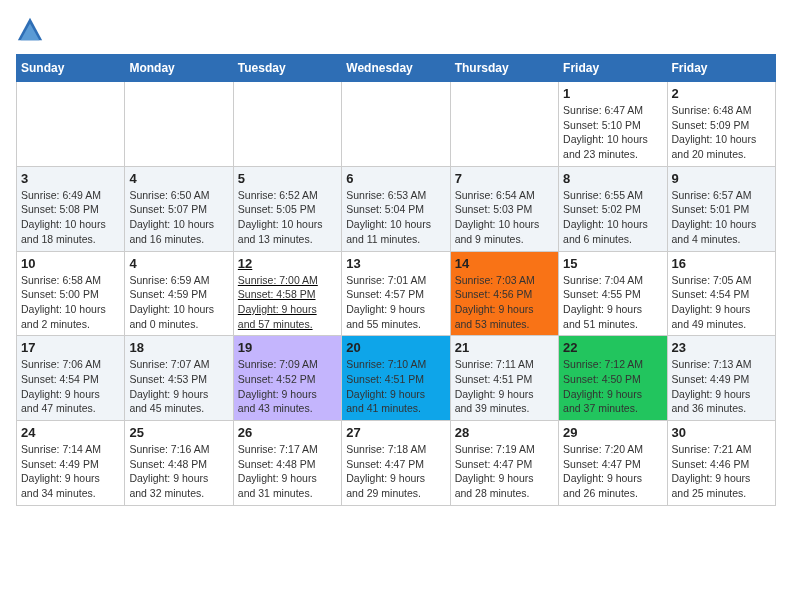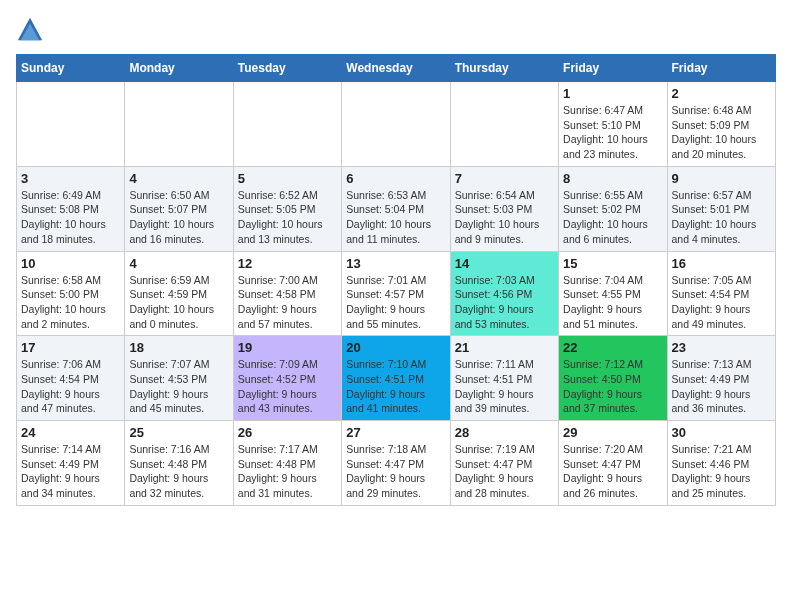--- a/index.html
+++ b/index.html
@@ -175,29 +175,29 @@
       </tr>
       <tr>
         <td style="background: rgb(255, 255, 255); border-radius: 19px;">
           <div class="day-number">10</div>
           <div class="day-info">Sunrise: 6:58 AM<br>Sunset: 5:00 PM<br>Daylight: 10 hours<br>and 2 minutes.</div>
         </td>
         <td style="background: rgb(255, 255, 255);">
           <div class="day-number">4</div>
           <div class="day-info">Sunrise: 6:59 AM<br>Sunset: 4:59 PM<br>Daylight: 10 hours<br>and 0 minutes.</div>
         </td>
-        <td style="background: rgb(255, 255, 255);">
+        <td style="background: rgb(255, 255, 255); text-decoration: underline;">
           <div class="day-number">12</div>
           <div class="day-info">Sunrise: 7:00 AM<br>Sunset: 4:58 PM<br>Daylight: 9 hours<br>and 57 minutes.</div>
         </td>
         <td style="background: rgb(255, 255, 255);">
           <div class="day-number">13</div>
           <div class="day-info">Sunrise: 7:01 AM<br>Sunset: 4:57 PM<br>Daylight: 9 hours<br>and 55 minutes.</div>
         </td>
-        <td style="background: #5eead4; margin-top: 15px;">
+        <td style="background: #f97316; margin-top: 15px;">
           <div class="day-number">14</div>
           <div class="day-info">Sunrise: 7:03 AM<br>Sunset: 4:56 PM<br>Daylight: 9 hours<br>and 53 minutes.</div>
         </td>
         <td style="background: rgb(255, 255, 255);">
           <div class="day-number">15</div>
           <div class="day-info">Sunrise: 7:04 AM<br>Sunset: 4:55 PM<br>Daylight: 9 hours<br>and 51 minutes.</div>
         </td>
         <td style="background: rgb(255, 255, 255);">
           <div class="day-number">16</div>
           <div class="day-info">Sunrise: 7:05 AM<br>Sunset: 4:54 PM<br>Daylight: 9 hours<br>and 49 minutes.</div>

